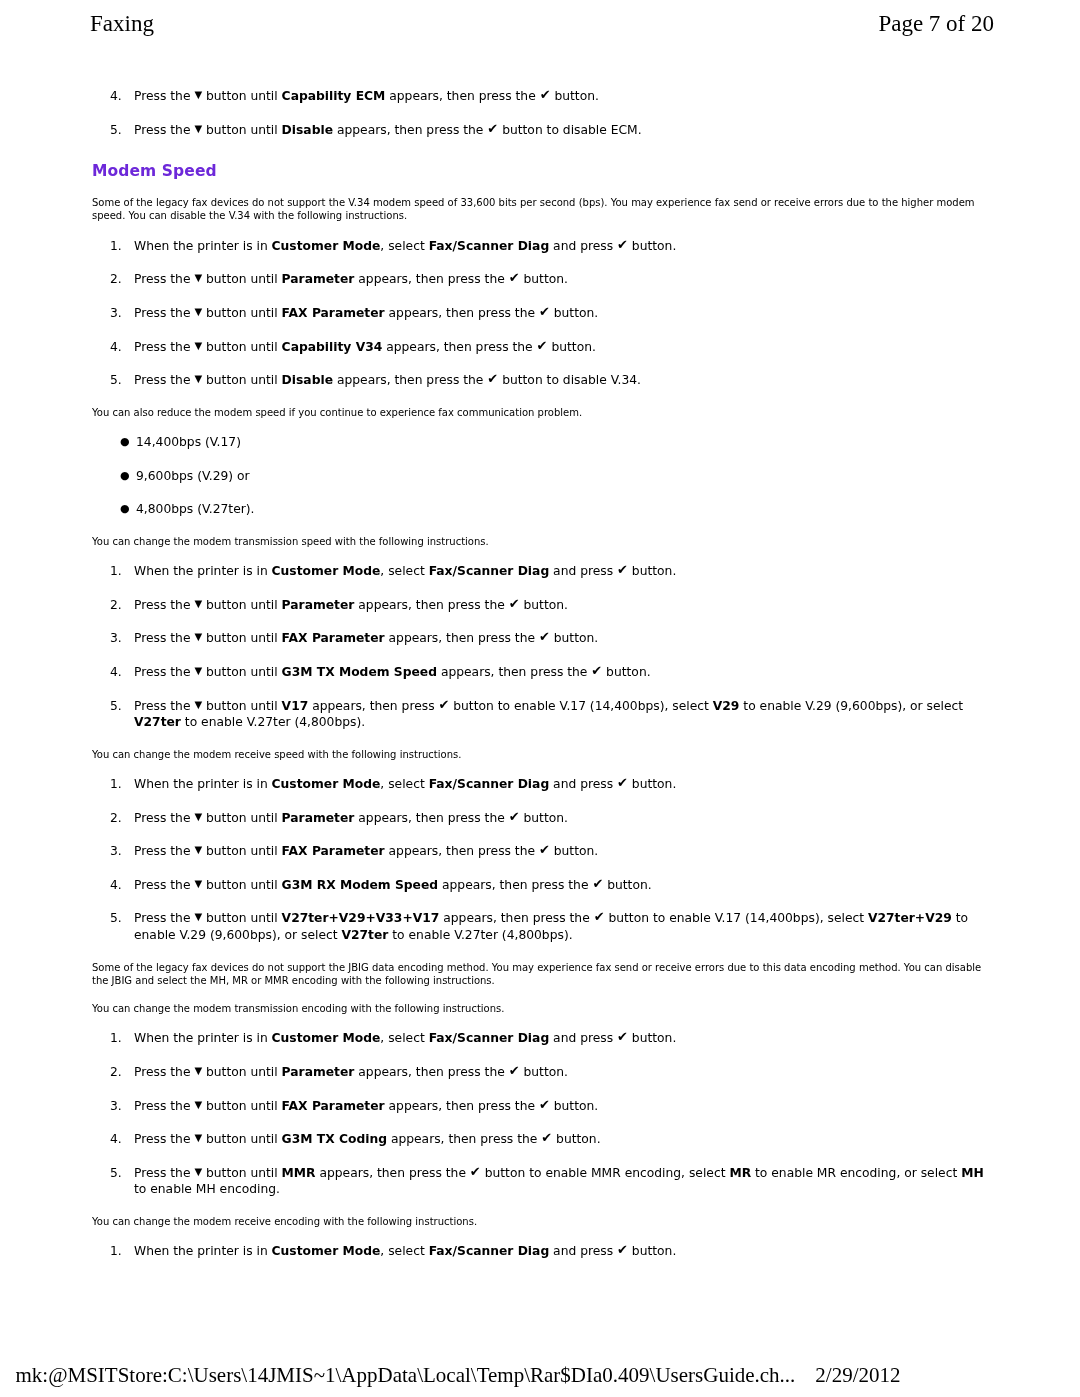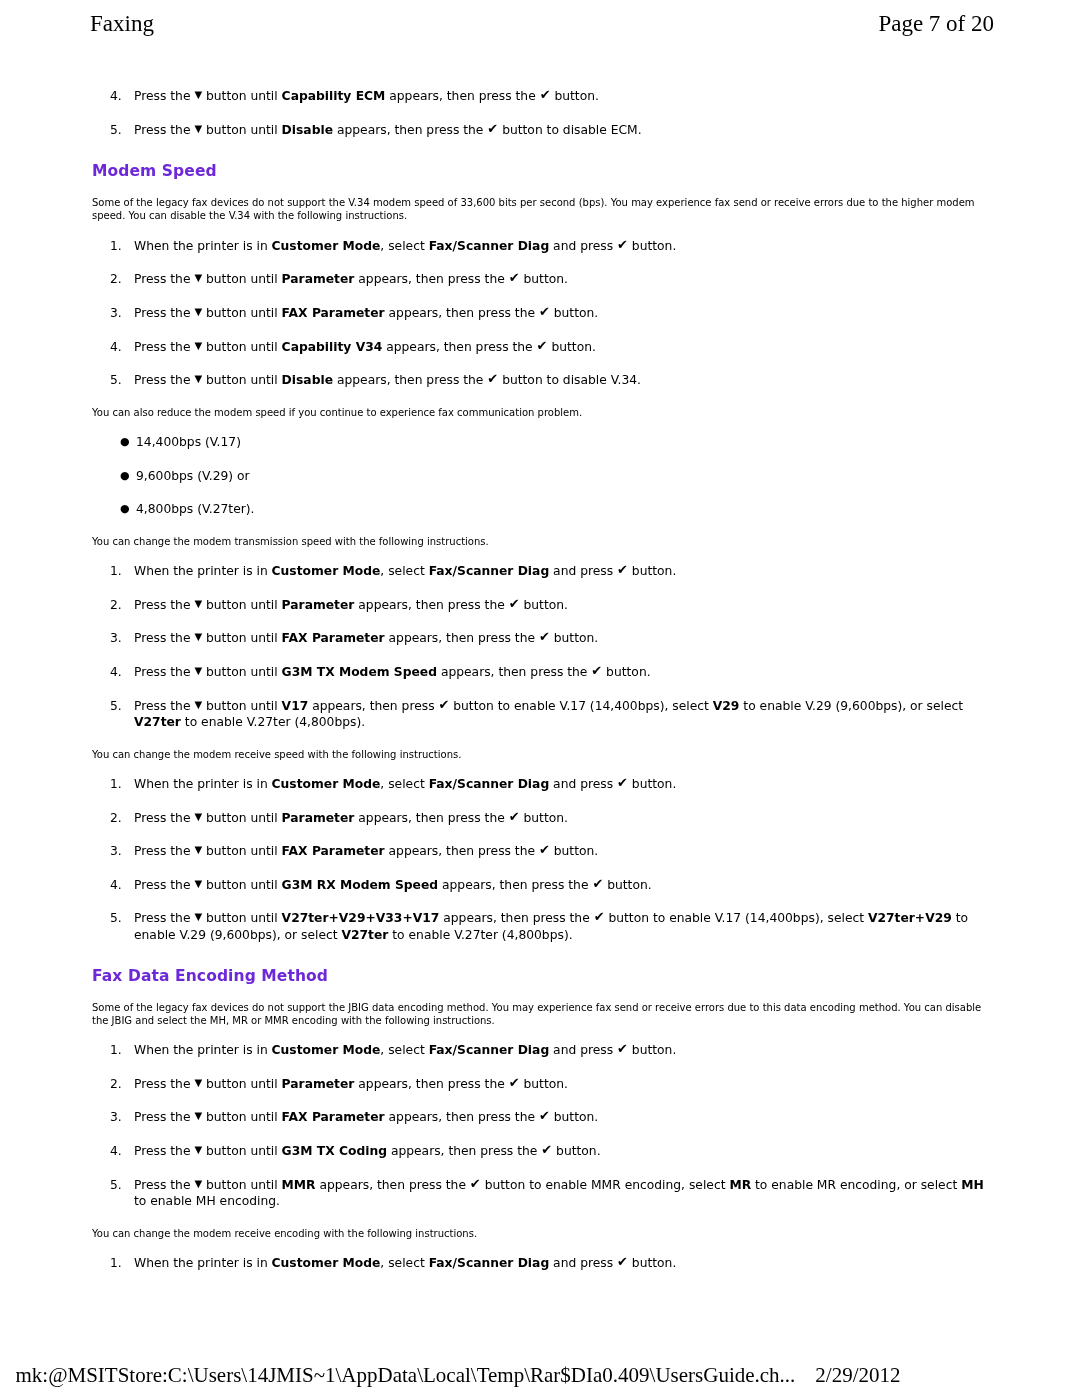--- a/index.html
+++ b/index.html
@@ -241,24 +241,24 @@
       <li>
         <span class="num">4.</span>
         <span class="step-text">Press the <span class="glyph-down">▼</span> button until <b>G3M RX Modem Speed</b> appears, then press the <span class="glyph-check">✔</span> button.</span>
       </li>
       <li>
         <span class="num">5.</span>
         <span class="step-text">Press the <span class="glyph-down">▼</span> button until <b>V27ter+V29+V33+V17</b> appears, then press the <span class="glyph-check">✔</span> button to enable V.17 (14,400bps), select <b>V27ter+V29</b> to enable V.29 (9,600bps), or select <b>V27ter</b> to enable V.27ter (4,800bps).</span>
       </li>
     </ol>
 
-  <h2 class="section-heading">Fax Data Encoding Method</h2>
 
   <p class="para">Some of the legacy fax devices do not support the JBIG data encoding method. You may experience fax send or receive errors due to this data encoding method. You can disable the JBIG and select the MH, MR or MMR encoding with the following instructions.</p>
 
+  <p class="para">You can change the modem transmission encoding with the following instructions.</p>
 
   <ol class="steps">
       <li>
         <span class="num">1.</span>
         <span class="step-text">When the printer is in <b>Customer Mode</b>, select <b>Fax/Scanner Diag</b> and press <span class="glyph-check">✔</span> button.</span>
       </li>
       <li>
         <span class="num">2.</span>
         <span class="step-text">Press the <span class="glyph-down">▼</span> button until <b>Parameter</b> appears, then press the <span class="glyph-check">✔</span> button.</span>
       </li>

